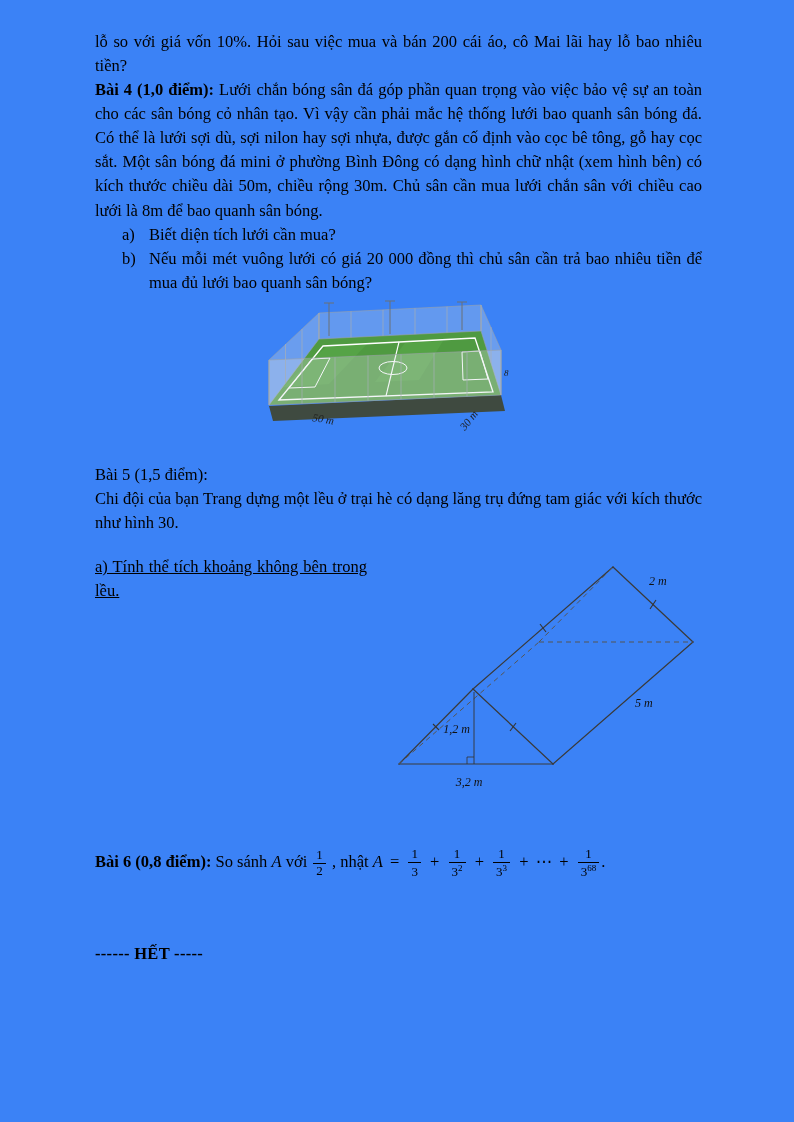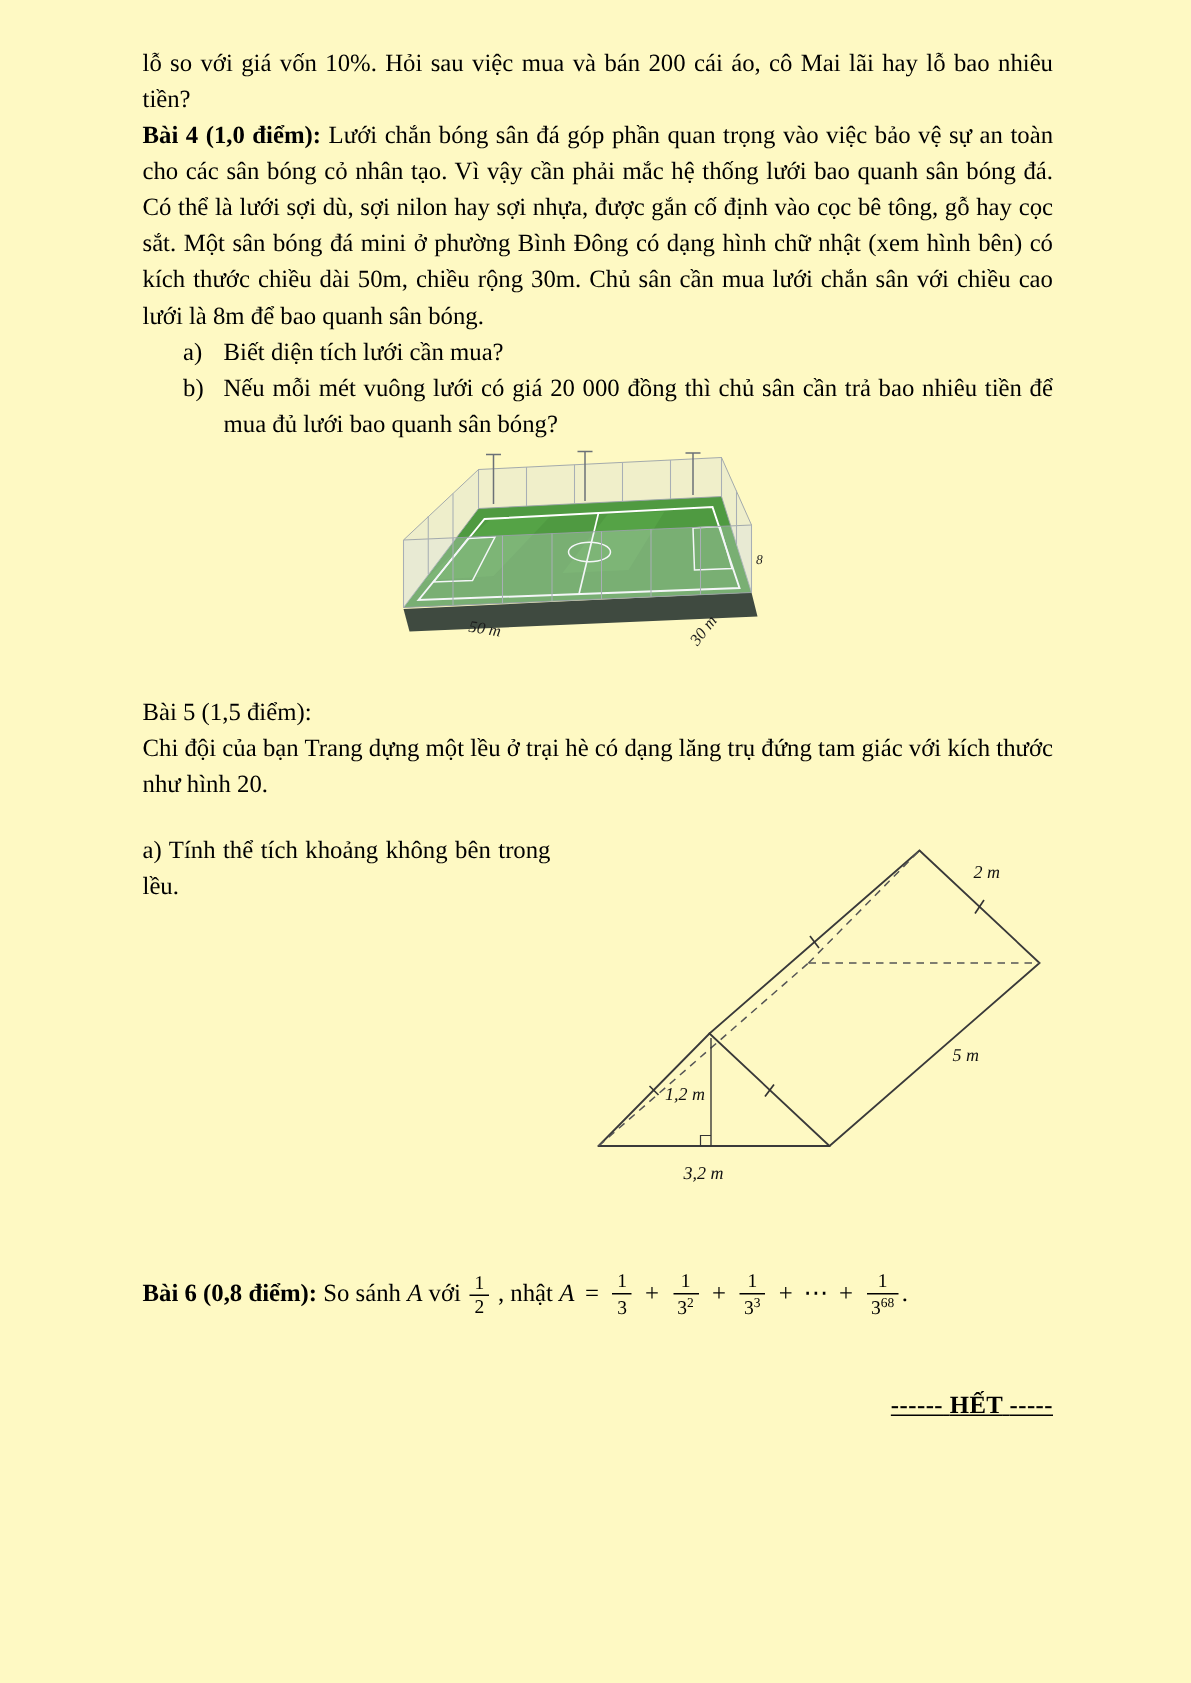--- a/index.html
+++ b/index.html
@@ -1,57 +1,57 @@
 <!DOCTYPE html>
 <html><head>
 <meta charset="utf-8">
 <style>
   * { margin:0; padding:0; box-sizing:border-box; }
   html,body { background:#ffffff; }
   .page {
     position:relative;
     width:794px; height:1122px;
     margin:0 auto;
-    background:#fef9c3;
+    background:#3b82f6;
     padding:30px 92px 0 95px;
     font-family:"Liberation Serif", serif;
     font-size:16.5px;
     line-height:1.46;
     color:#000;
     overflow:hidden;
   }
   p.just { text-align:justify; }
   b.run { font-weight:bold; }
 
   .list-item { display:flex; margin-left:27px; }
   .list-item .marker { flex:0 0 27px; }
   .list-item .item-text { flex:1; text-align:justify; }
 
   .fig1 { margin:4px 0 6px 162px; width:260px; height:158px; }
   .fig1 svg { width:100%; height:100%; display:block; }
   .fig1 text { font-family:"Liberation Serif", serif; font-style:italic; fill:#1d1d1d; }
 
   .bai5-head { font-weight:normal; margin-top:6px; }
 
-  .bai5-cols { position:relative; height:252px; margin-top:20px; }
+  .bai5-cols { position:relative; height:252px; margin-top:20px;text-decoration:underline; }
   .bai5-left { width:272px; }
   .bai5-left p { margin-top:12px; text-align:justify; }
   .prism { position:absolute; left:296px; top:0; width:312px; height:245px; }
   .prism svg { width:100%; height:100%; display:block; }
   .prism text { font-family:"Liberation Serif", serif; font-style:italic; font-size:12px; fill:#111; }
 
   .bai6 { margin-top:40px; white-space:nowrap; }
   .bai6 .op { margin:0 3px; }
   .frac { display:inline-block; vertical-align:middle; text-align:center;
           font-size:13px; line-height:1.12; margin:0 2px; }
   .frac .num { display:block; border-bottom:1px solid #000; padding:0 3px; }
   .frac .den { display:block; padding:0 3px; }
   .frac sup { font-size:9px; }
 
-  .het { text-align:right; font-weight:bold; margin-top:45px; letter-spacing:.3px;text-decoration:underline; }
+  .het { text-align:left; font-weight:bold; margin-top:62px; letter-spacing:.3px; }
 </style>
 </head>
 <body>
 
 <div class="page">
 
   <p class="just">lỗ so với giá vốn 10%. Hỏi sau việc mua và bán 200 cái áo, cô Mai lãi hay lỗ bao nhiêu tiền?</p>
 
   <p class="just">
     <b class="run">Bài 4 (1,0 điểm):</b>
@@ -115,21 +115,21 @@
         <line x1="205" y1="31" x2="205" y2="3"></line>
           <line x1="200" y1="3" x2="210" y2="3"></line>
       </g>
       <text font-size="11" transform="translate(55,122) rotate(9)">50 m</text>
       <text font-size="11" transform="translate(208,132) rotate(-52)">30 m</text>
       <text font-size="9" x="247" y="77">8</text>
     </svg>
   </div>
 
   <p class="bai5-head">Bài 5 (1,5 điểm):</p>
-  <p class="just">Chi đội của bạn Trang dựng một lều ở trại hè có dạng lăng trụ đứng tam giác với kích thước như hình 20.</p>
+  <p class="just">Chi đội của bạn Trang dựng một lều ở trại hè có dạng lăng trụ đứng tam giác với kích thước như hình 30.</p>
 
   <div class="bai5-cols">
     <div class="bai5-left">
       <p>a) Tính thể tích khoảng không bên trong lều.</p>
     </div>
 
     <div class="prism">
       <svg viewBox="0 0 312 245">
         <g stroke="#3a3a3a" stroke-width="1.2" fill="none" stroke-linecap="round">
           <line x1="8" y1="209" x2="162" y2="209"></line>

